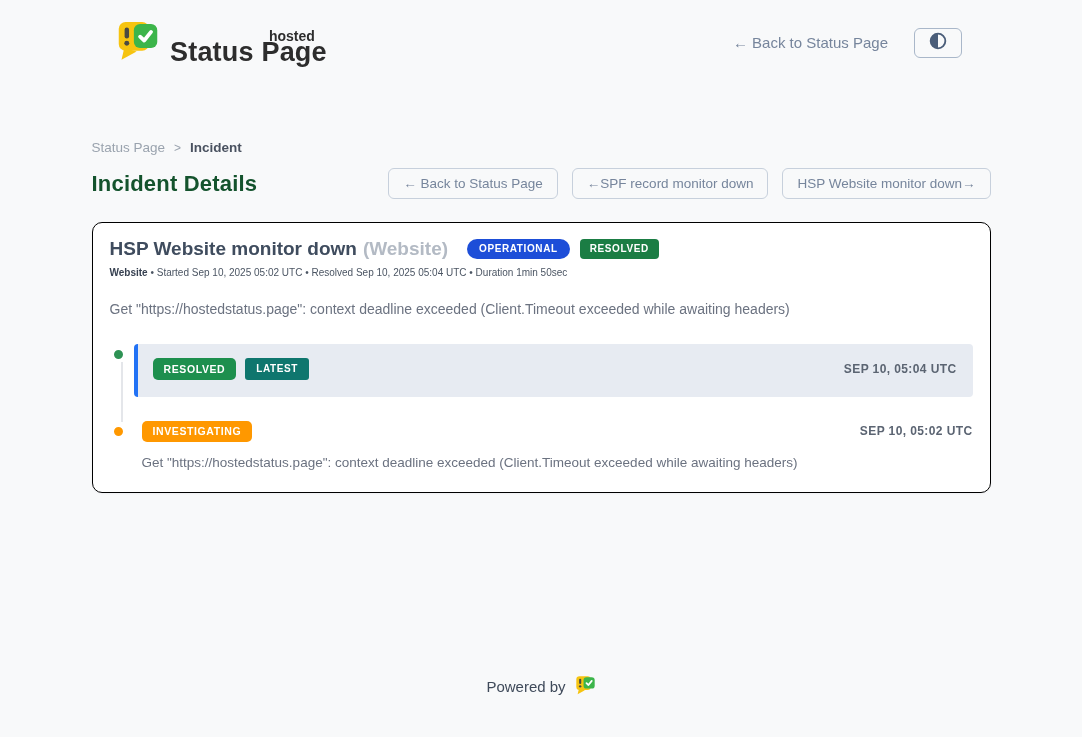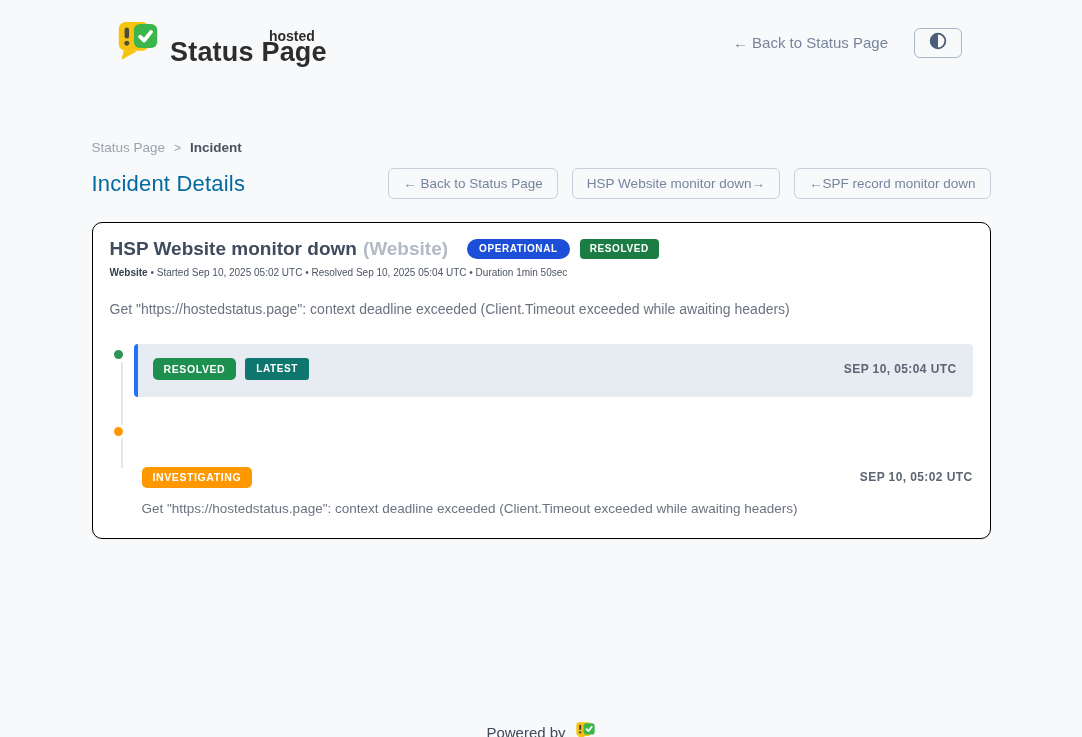--- a/index.html
+++ b/index.html
@@ -62,21 +62,21 @@
   .breadcrumb .crumb-root { color: #9aa3ae; cursor: pointer; }
   .breadcrumb .crumb-sep { color: #9aa3ae; font-size: 12px; }
   .breadcrumb .crumb-current { color: #4a5260; font-weight: 700; }
 
   .title-row {
     margin-top: 13px;
     display: flex;
     justify-content: space-between;
     align-items: center;
   }
-  .page-title { font-size: 22px; font-weight: 400; color: #0369a1; letter-spacing: 0.2px; }
+  .page-title { font-size: 22px; font-weight: 700; color: #14532d; letter-spacing: 0.2px; }
   .nav-buttons { display: flex; gap: 14px; }
   .nav-btn {
     font-family: "Liberation Sans", sans-serif;
     font-size: 13.5px;
     color: #76859c;
     background: transparent;
     border: 1px solid #c7d0dc;
     border-radius: 6px;
     padding: 7px 14px;
     cursor: pointer;
@@ -149,21 +149,21 @@
   .tl-badges { display: flex; gap: 9px; }
   .tl-time {
     font-size: 12px;
     font-weight: 600;
     color: #5b6472;
     letter-spacing: 0.4px;
     white-space: nowrap;
     text-align: center;
   }
   .tl-msg { margin-top: 13px; font-size: 13.5px; color: #6b7280; }
-  .tl-plain { padding-left: 8px; margin-top: 46px; }
+  .tl-plain { padding-left: 8px; }
 
   
   .footer { margin-top: 182px; text-align: center; padding-bottom: 26px; }
   .powered {
     display: inline-flex;
     align-items: center;
     gap: 9px;
     font-size: 15px;
     color: #3f4a5a;
   }
@@ -206,22 +206,22 @@
   <div class="breadcrumb">
     <span class="crumb-root">Status Page</span>
     <span class="crumb-sep">&gt;</span>
     <span class="crumb-current">Incident</span>
   </div>
 
   <div class="title-row">
     <h1 class="page-title">Incident Details</h1>
     <div class="nav-buttons">
       <button class="nav-btn">← Back to Status Page</button>
+      <button class="nav-btn">←SPF record monitor down</button>
       <button class="nav-btn">HSP Website monitor down→</button>
-      <button class="nav-btn">←SPF record monitor down</button>
     </div>
   </div>
 
   <div class="card">
     <div class="card-title-row">
       <span class="incident-title">HSP Website monitor down</span>
       <span class="incident-component">(Website)</span>
       <span class="card-badges">
         <span class="badge badge-operational">OPERATIONAL</span>
         <span class="badge badge-resolved-hdr">RESOLVED</span>

